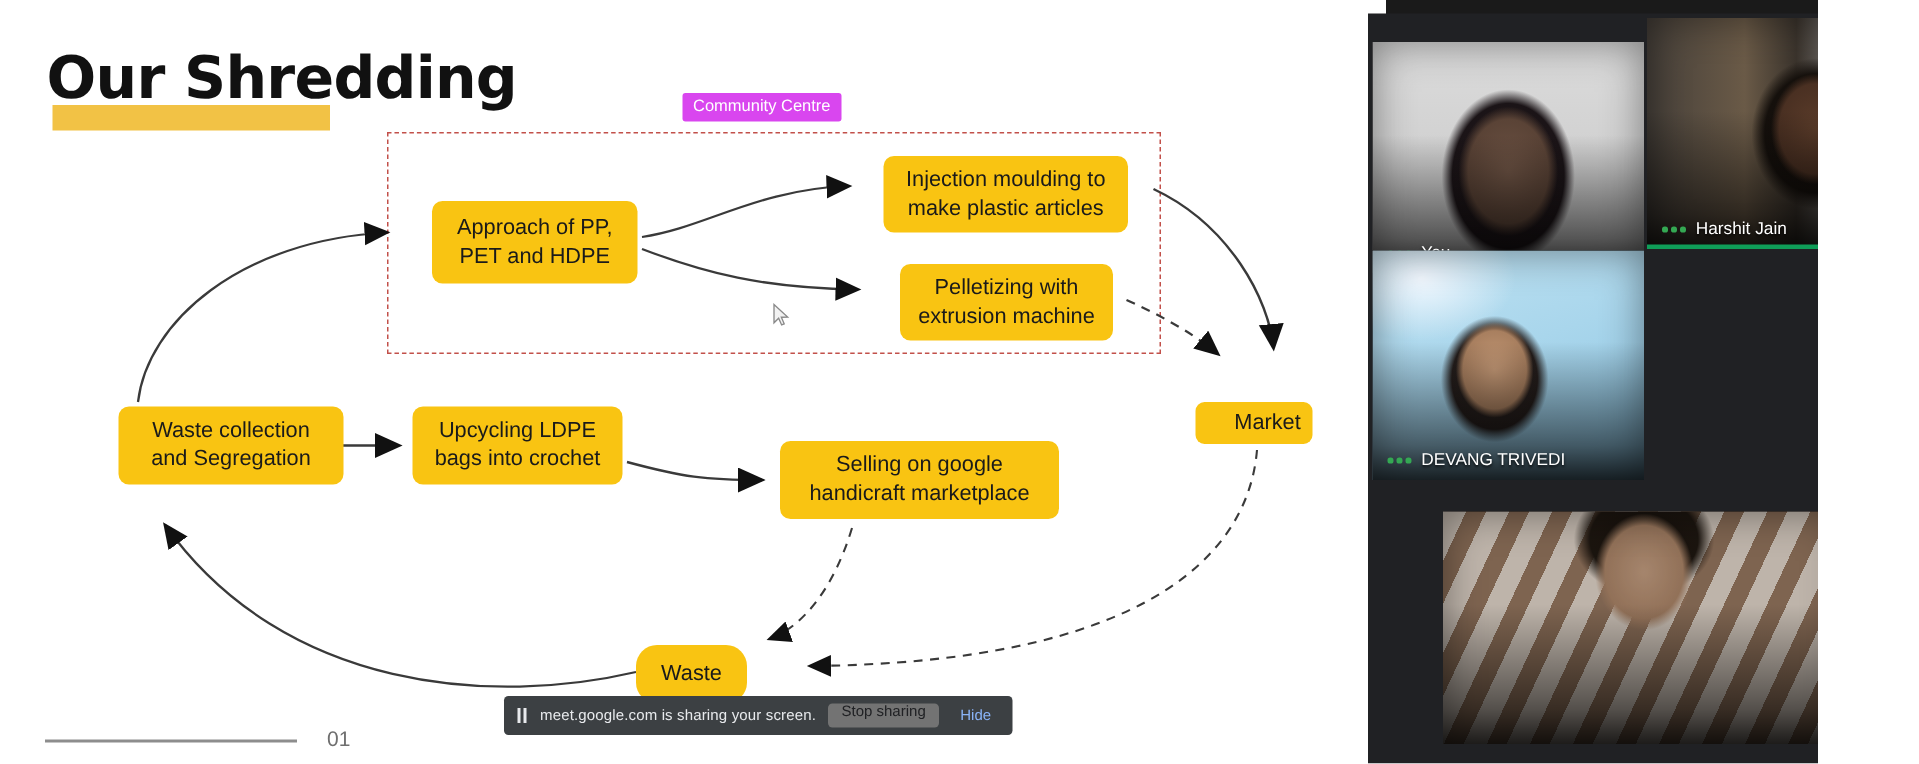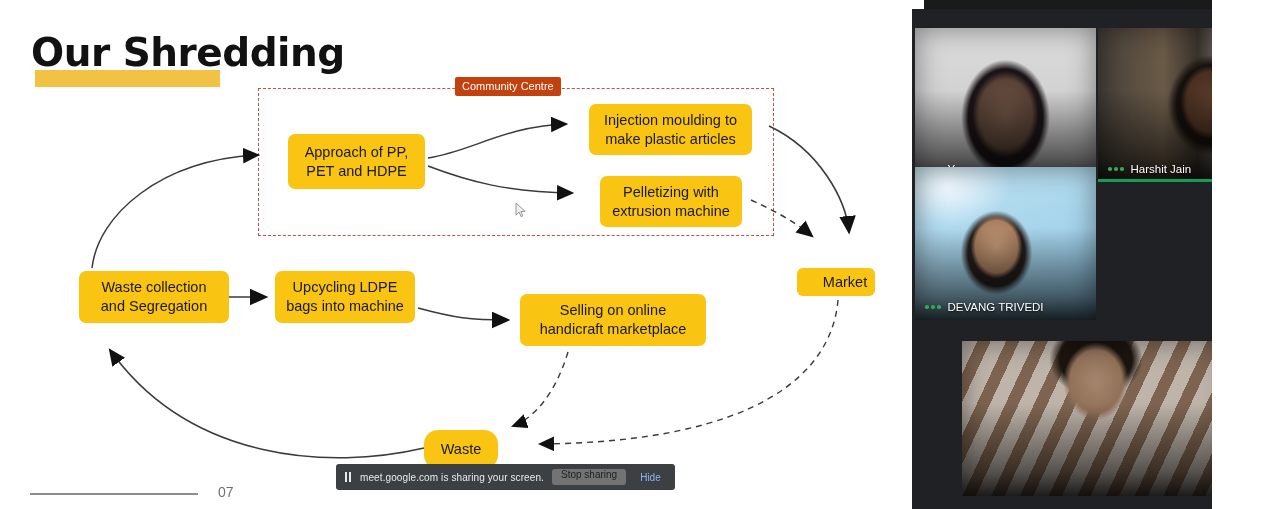--- a/index.html
+++ b/index.html
@@ -35,22 +35,22 @@
     font-family: "DejaVu Sans", sans-serif;
   }
 
   
   .cc-box {
     position: absolute; left: 258px; top: 88px;
     width: 516px; height: 148px;
     border: 1.3px dashed #c2504a;
   }
   .cc-label {
-    position: absolute; left: 455px; top: 77px;
-    background: #c2410c;
+    position: absolute; left: 455px; top: 62px;
+    background: #d946ef;
     color: #ffffff;
     font-size: 11px;
     padding: 3px 7px 4px 7px;
     border-radius: 2px;
     white-space: nowrap;
   }
 
   
   .node {
     position: absolute;
@@ -163,21 +163,21 @@
   }
   .dots { display: inline-flex; gap: 2.5px; }
   .dots b { width: 3.5px; height: 3.5px; border-radius: 50%; background: #34a853; display: block; }
   .speaking { box-shadow: inset 0 0 0 2px #1e8e3e; }
   .speaking-bar {
     position: absolute; left: 0; bottom: 0; width: 100%; height: 3px;
     background: #0f9d58;
   }
 
   #tile-you        { left: 3px;   top: 28px;  width: 181px; height: 154px; }
-  #tile-harshit    { left: 186px; top: 28px;  width: 181px; height: 154px; }
+  #tile-harshit    { left: 186px; top: 12px;  width: 181px; height: 154px; }
   #tile-devang     { left: 3px;   top: 167px; width: 181px; height: 153px; }
   #tile-kevin      { left: 186px; top: 185px; width: 181px; height: 153px; }
   #tile-dhaval     { left: 50px;  top: 341px; width: 268px; height: 155px; }
 
   
   #meet-topstrip {
     position: absolute; left: 0; top: 0; width: 367px; height: 28px;
     background: #202124;
   }
   #meet-topstrip .edge {
@@ -302,41 +302,41 @@
     <div class="node" id="node-waste-coll">
       <div>
         <span>Waste collection</span>
         <span>and Segregation</span>
       </div>
     </div>
 
     <div class="node" id="node-upcycling">
       <div>
         <span>Upcycling LDPE</span>
-        <span>bags into machine</span>
+        <span>bags into crochet</span>
       </div>
     </div>
 
     <div class="node" id="node-selling">
       <div>
-        <span>Selling on online</span>
+        <span>Selling on google</span>
         <span>handicraft marketplace</span>
       </div>
     </div>
 
     <div class="node" id="node-market">
       <span>Market</span>
     </div>
 
     <div class="node" id="node-waste">
       <span>Waste</span>
     </div>
 
     <div class="foot-rule"></div>
-    <div class="foot-num">07</div>
+    <div class="foot-num">01</div>
 
     <svg id="cursor" viewBox="0 0 12 16">
       <path d="M1,1 L1,13.2 L4.1,10.1 L6.1,14.6 L7.8,13.9 L5.9,9.5 L10.1,9.4 z" fill="#f2f2f2" stroke="#8a8a8a" stroke-width="0.9"></path>
     </svg>
 
     <div id="share-bar">
       <span class="pause-icon">
           <i></i>
           <i></i>
         </span>

